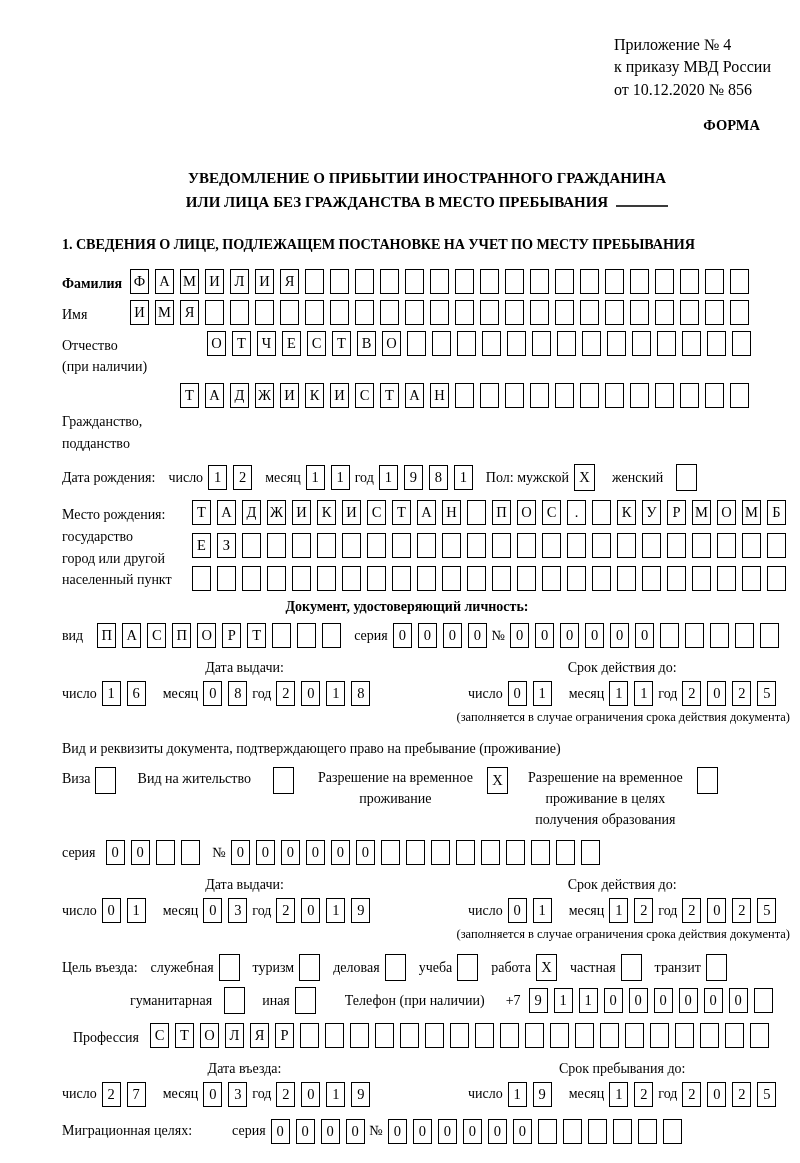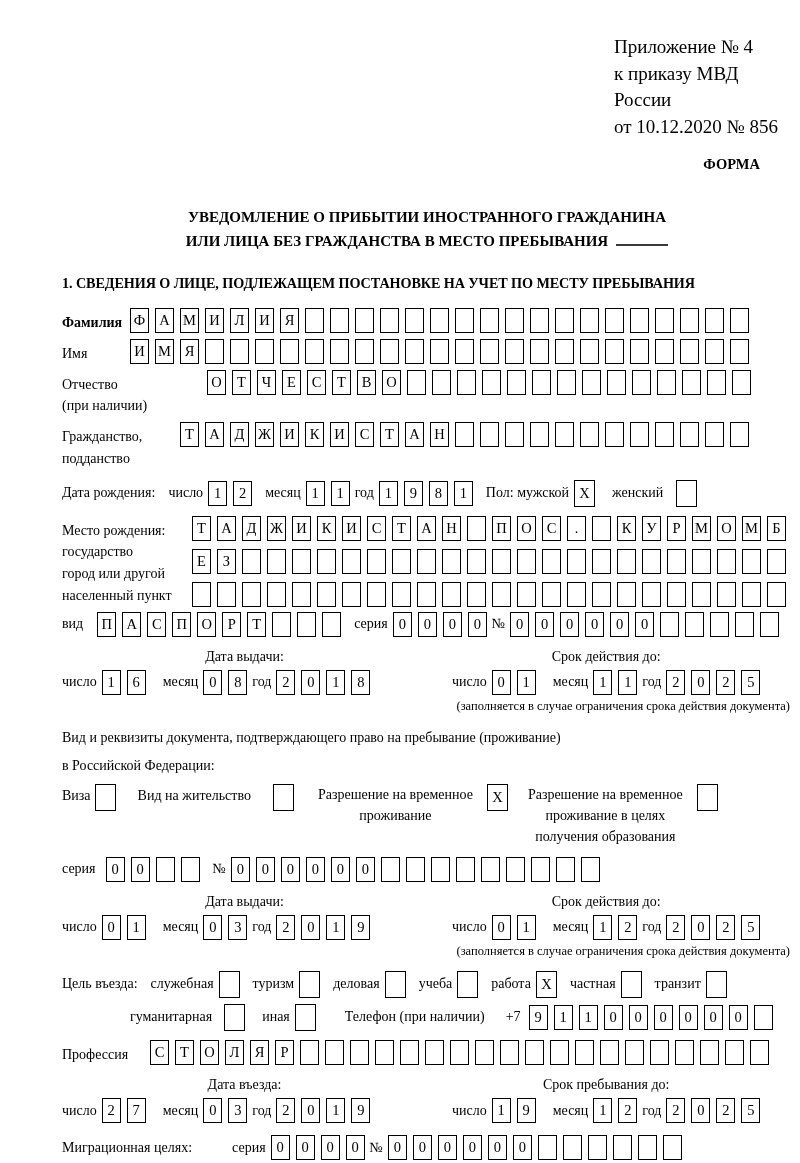--- a/index.html
+++ b/index.html
@@ -1,35 +1,35 @@
 <!DOCTYPE html>
 <html><head>
 <meta charset="utf-8">
 <style>
   html,body{margin:0;padding:0;background:#fff;}
   .page{width:800px;height:1163px;box-sizing:border-box;padding:34px 8px 10px 62px;
         font-family:"Liberation Serif","DejaVu Serif",serif;color:#000;font-size:14px;
         position:relative;overflow:hidden;background:#fff;}
-  .appendix{margin-left:552px;font-size:19px;line-height:1.4;}
+  .appendix{margin-left:552px;font-size:16px;line-height:1.4;}
   .appendix .edition{margin-top:5px;}
   .forma{font-weight:bold;text-align:right;margin:16px 32px 0 0;font-size:14.5px;}
   .title{text-align:center;font-weight:bold;font-size:15px;margin-top:32px;line-height:1.6;}
   .title-line{display:inline-block;width:52px;border-bottom:2.5px solid #3a3a3a;height:11px;margin-left:8px;}
   .sec-head{font-weight:bold;font-size:14.2px;margin-top:22px;margin-bottom:16px;letter-spacing:-0.1px;}
   .frow{display:flex;align-items:flex-start;margin-bottom:5px;}
   .frow.center{align-items:center;}
   .flabel{flex-shrink:0;padding-top:4px;line-height:1.55;}
   .cells{display:flex;gap:6px;flex-wrap:nowrap;}
   .cell{width:19px;height:25px;box-sizing:border-box;border:1.6px solid #000;display:inline-flex;
         align-items:center;justify-content:center;font-size:14.5px;flex-shrink:0;background:#fff;}
   .cb .cell{width:21px;height:27px;}
   .mb{margin-bottom:8px;}
   .dlbl{padding:0 5px;white-space:nowrap;}
   .doc-head{text-align:center;font-weight:bold;font-size:14px;margin:8px 40px 8px 0;}
-  .dates{display:flex;margin-top:12px;}
+  .dates{display:flex;margin-top:12px;gap:16px;}
   .dcol-left{width:365px;flex-shrink:0;}
   .dcol-right{margin-left:25px;}
   .dhead{text-align:center;font-size:14px;margin-bottom:5px;}
   .dateline{display:flex;align-items:center;}
   .note{font-size:12.5px;margin-top:4px;}
   .note-right{text-align:right;padding-right:2px;}
   .intro{margin-top:10px;line-height:2.0;}
   .visa-row{display:flex;align-items:flex-start;margin-top:4px;margin-bottom:10px;}
   .opt-text{text-align:center;line-height:1.5;}
   .nw{white-space:nowrap;}
@@ -144,21 +144,21 @@
         <span class="cell"></span>
         <span class="cell"></span>
         <span class="cell"></span>
         <span class="cell"></span>
         <span class="cell"></span>
         <span class="cell"></span>
       </div>
   </div>
 
   <div class="frow">
-    <div class="flabel" style="width:118px;">
+    <div class="flabel" style="width:118px;margin-top:24px;">
       <div>Гражданство,</div>
       <div>подданство</div>
     </div>
     <div class="cells">
         <span class="cell">Т</span>
         <span class="cell">А</span>
         <span class="cell">Д</span>
         <span class="cell">Ж</span>
         <span class="cell">И</span>
         <span class="cell">К</span>
@@ -293,20 +293,21 @@
           <span class="cell"></span>
           <span class="cell"></span>
           <span class="cell"></span>
           <span class="cell"></span>
           <span class="cell"></span>
           <span class="cell"></span>
         </div>
     </div>
   </div>
 
+  <div class="doc-head">Документ, удостоверяющий личность:</div>
 
   <div class="frow center">
     <span class="nw">вид</span>
     <span class="cells" style="margin-left:14px;">
         <span class="cell">П</span>
         <span class="cell">А</span>
         <span class="cell">С</span>
         <span class="cell">П</span>
         <span class="cell">О</span>
         <span class="cell">Р</span>
@@ -381,21 +382,20 @@
             <span class="cell">2</span>
             <span class="cell">5</span>
           </span>
       </div>
     </div>
   </div>
   <div class="note note-right">(заполняется в случае ограничения срока действия документа)</div>
 
   <div class="intro">
     <div>Вид и реквизиты документа, подтверждающего право на пребывание (проживание)</div>
-    <div>в Российской Федерации:</div>
   </div>
 
   <div class="visa-row">
     <span class="nw" style="padding-top:4px;">Виза</span>
     <span class="cells cb" style="margin-left:4px;">
         <span class="cell"></span>
       </span>
     <span class="nw" style="margin-left:22px;padding-top:4px;">Вид на жительство</span>
     <span class="cells cb" style="margin-left:22px;">
         <span class="cell"></span>
@@ -543,21 +543,21 @@
         <span class="cell">0</span>
         <span class="cell">0</span>
         <span class="cell">0</span>
         <span class="cell">0</span>
         <span class="cell">0</span>
         <span class="cell">0</span>
         <span class="cell"></span>
       </span>
   </div>
 
-  <div class="frow" style="margin-top:9px;">
+  <div class="frow" style="margin-top:9px;text-align:center;">
     <div class="flabel" style="width:88px;">Профессия</div>
     <div class="cells">
         <span class="cell">С</span>
         <span class="cell">Т</span>
         <span class="cell">О</span>
         <span class="cell">Л</span>
         <span class="cell">Я</span>
         <span class="cell">Р</span>
         <span class="cell"></span>
         <span class="cell"></span>

